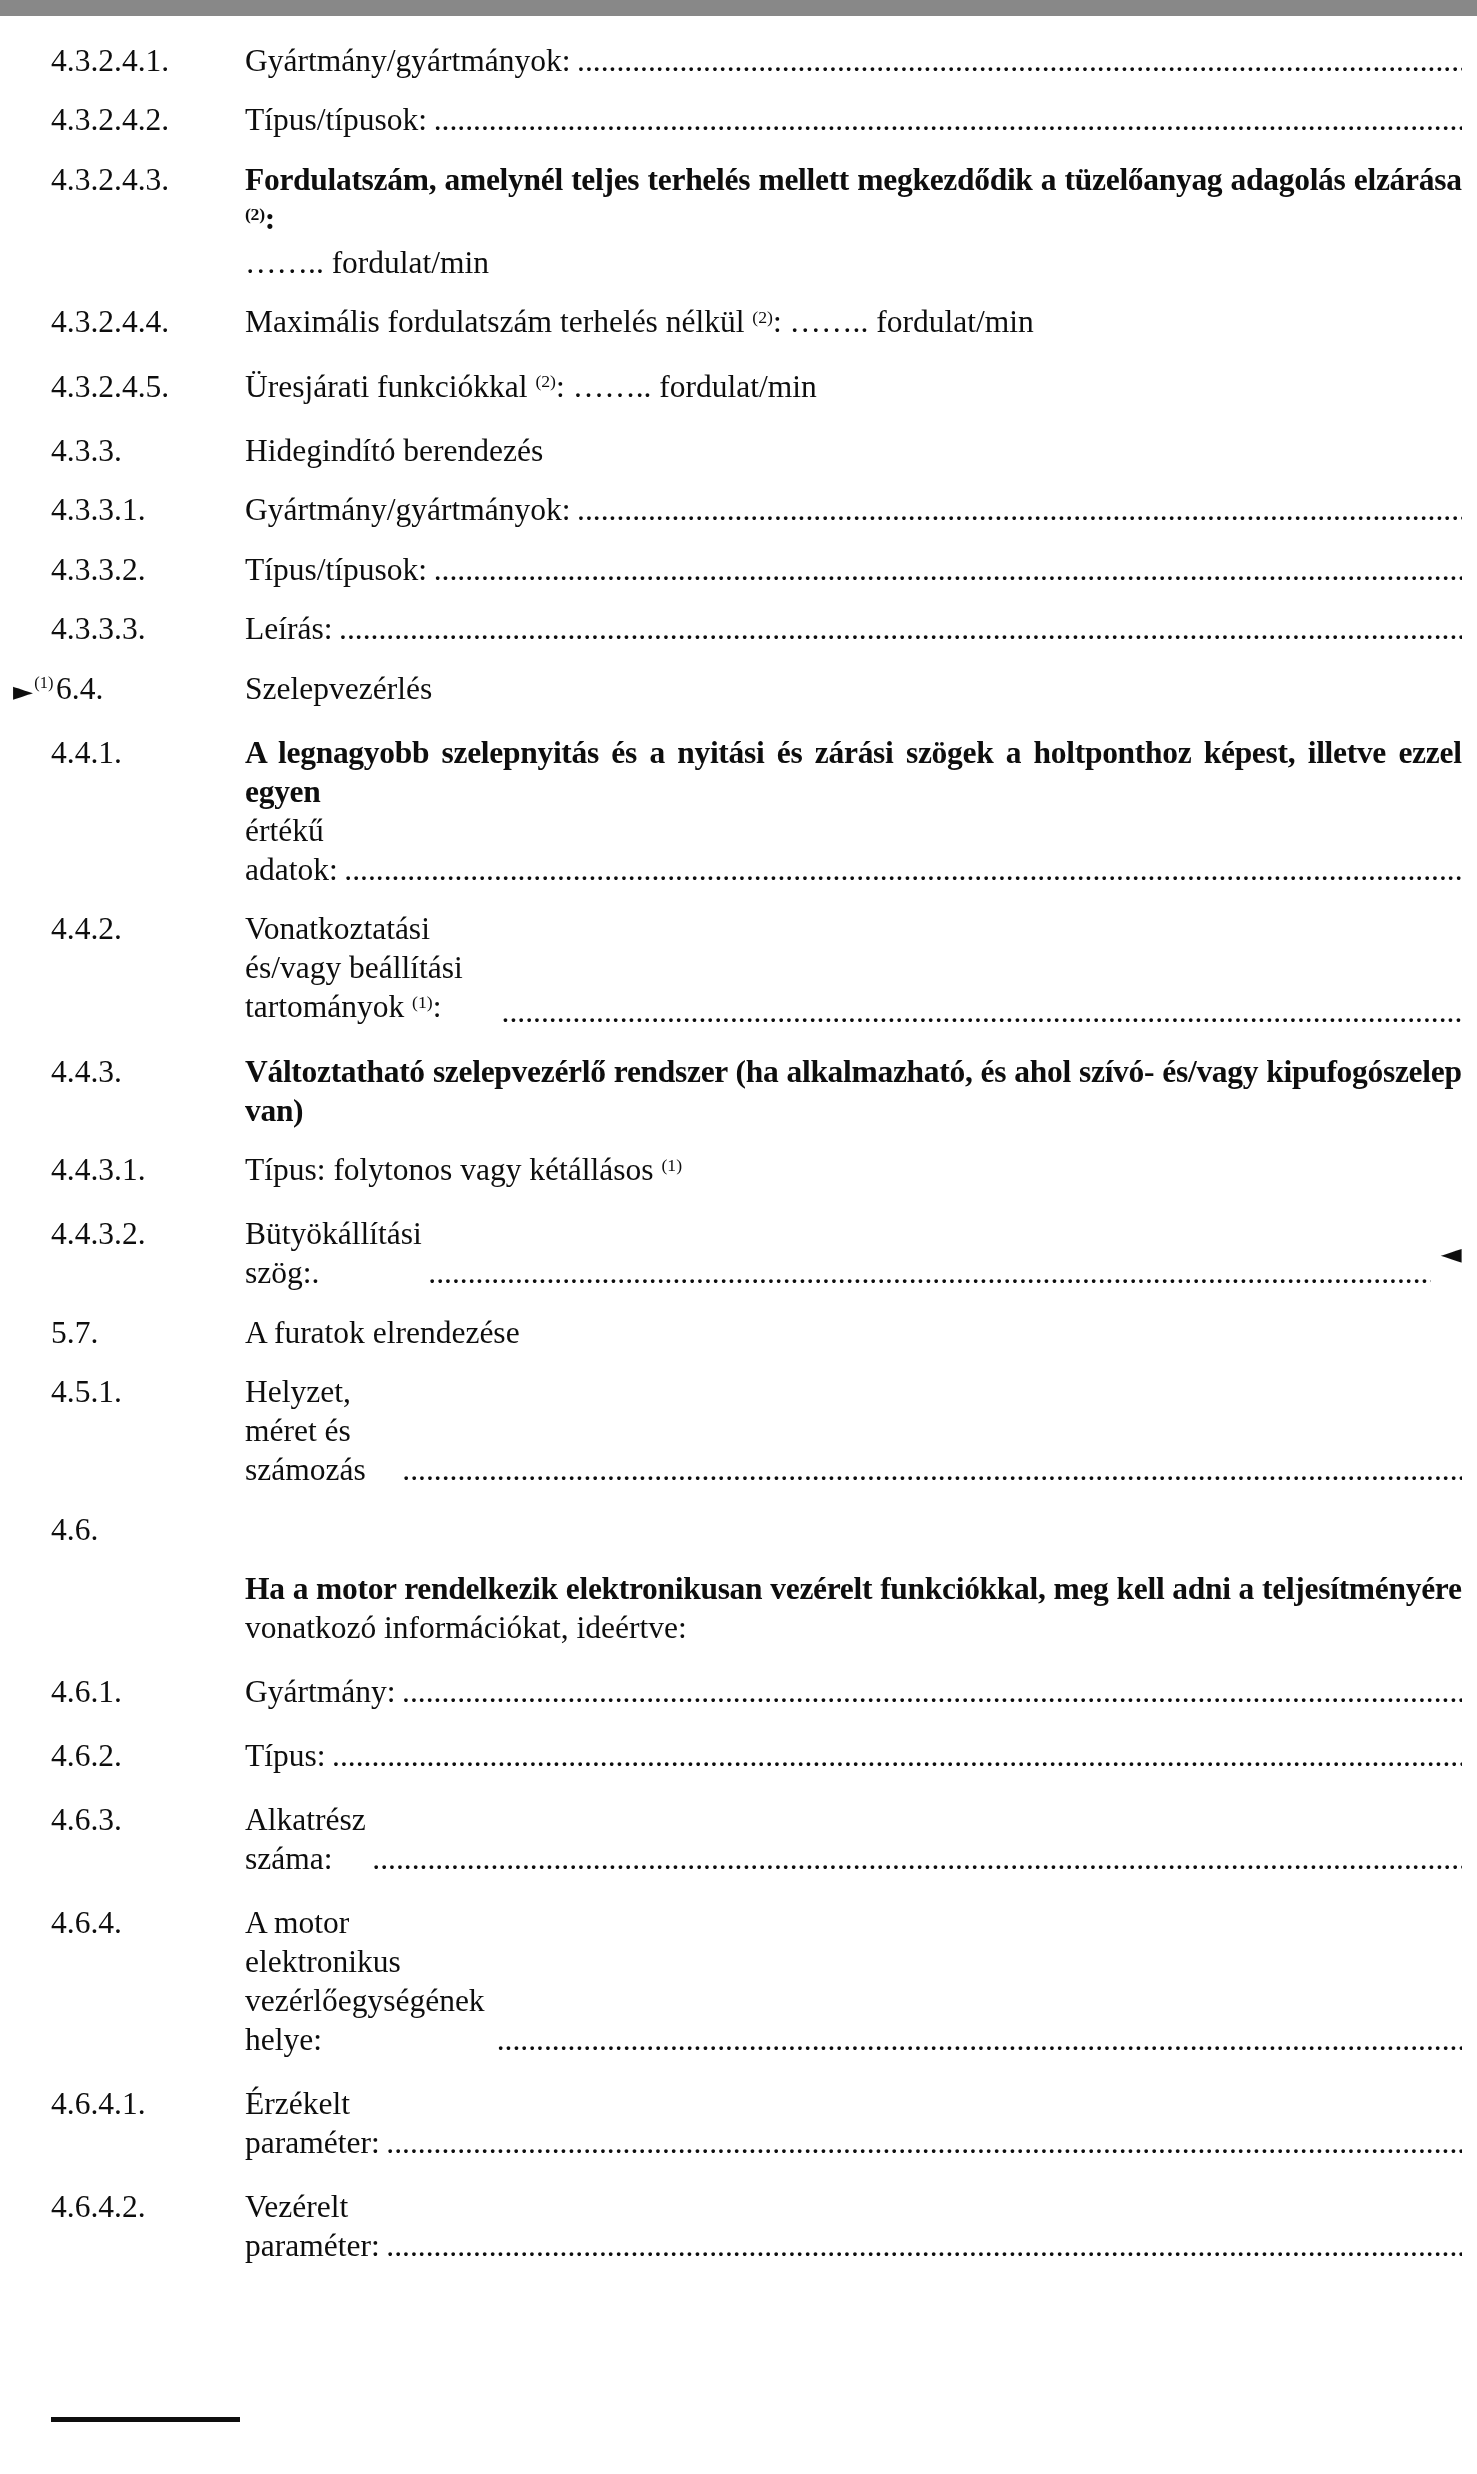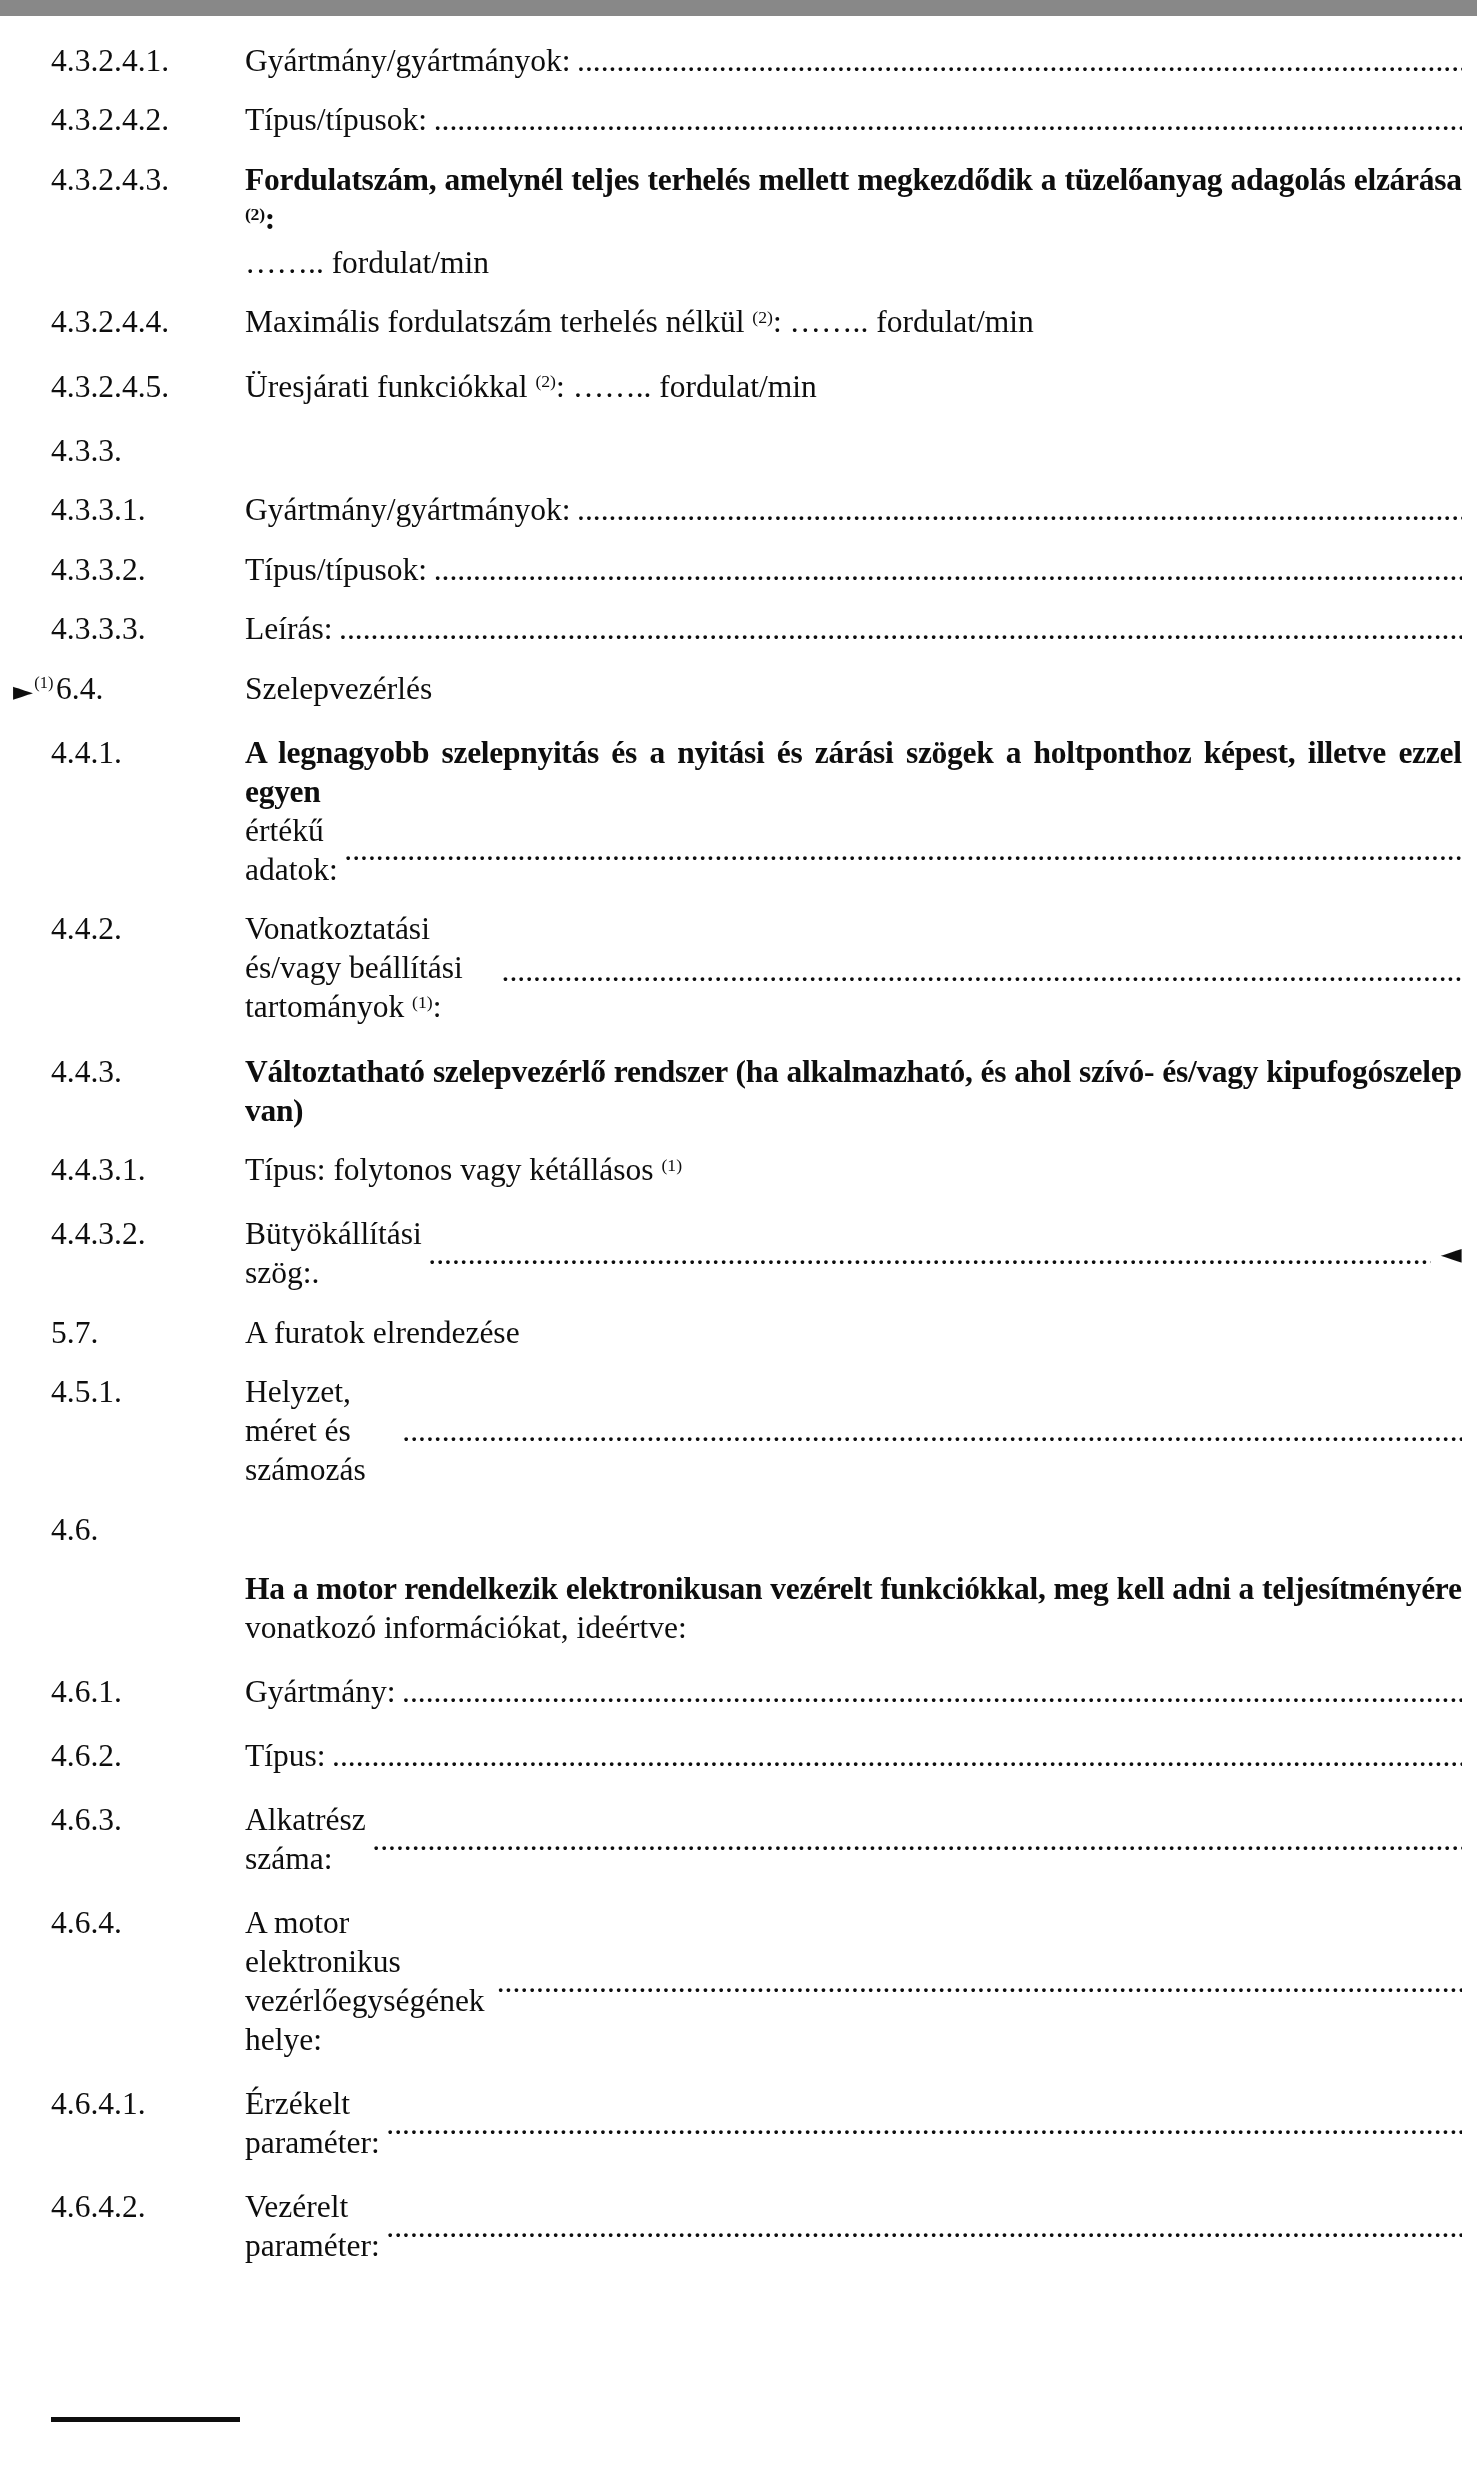--- a/index.html
+++ b/index.html
@@ -24,21 +24,21 @@
     padding-right:16.4px;
     margin-bottom:20.4px;
   }
   .row.mb-lg{margin-bottom:25px;}
   .num{
     width:194px;
     flex:none;
     white-space:nowrap;
   }
   .body{flex:1 1 auto; min-width:0;}
-  .line{display:flex; align-items:center;}
+  .line{display:flex; align-items:flex-end;}
   .line .t{white-space:pre-wrap;}
   .just{
     display:block;
     text-align:justify;
     text-align-last:justify;
     letter-spacing:-0.3px;
     font-weight:bold;
   }
   .leader{
     flex:1 1 auto;
@@ -141,20 +141,25 @@
     <div class="num">4.3.2.4.5.</div>
     <div class="body">
         <div class="line">
       <span class="t"><span>Üresjárati funkciókkal </span><span class="sup">(2)</span><span>: …….. fordulat/min</span></span>
     </div>
       </div>
   </div>
 
   <div class="row">
     <div class="num">4.3.3.</div>
+    <div class="body">
+        <div class="line">
+      <span class="t">Hidegindító berendezés</span>
+    </div>
+      </div>
   </div>
 
   <div class="row">
     <div class="num">4.3.3.1.</div>
     <div class="body">
         <div class="line">
       <span class="t">Gyártmány/gyártmányok:</span>
       <span class="leader">............................................................................................................................................................................................................................................................................................................</span>
     </div>
       </div>

